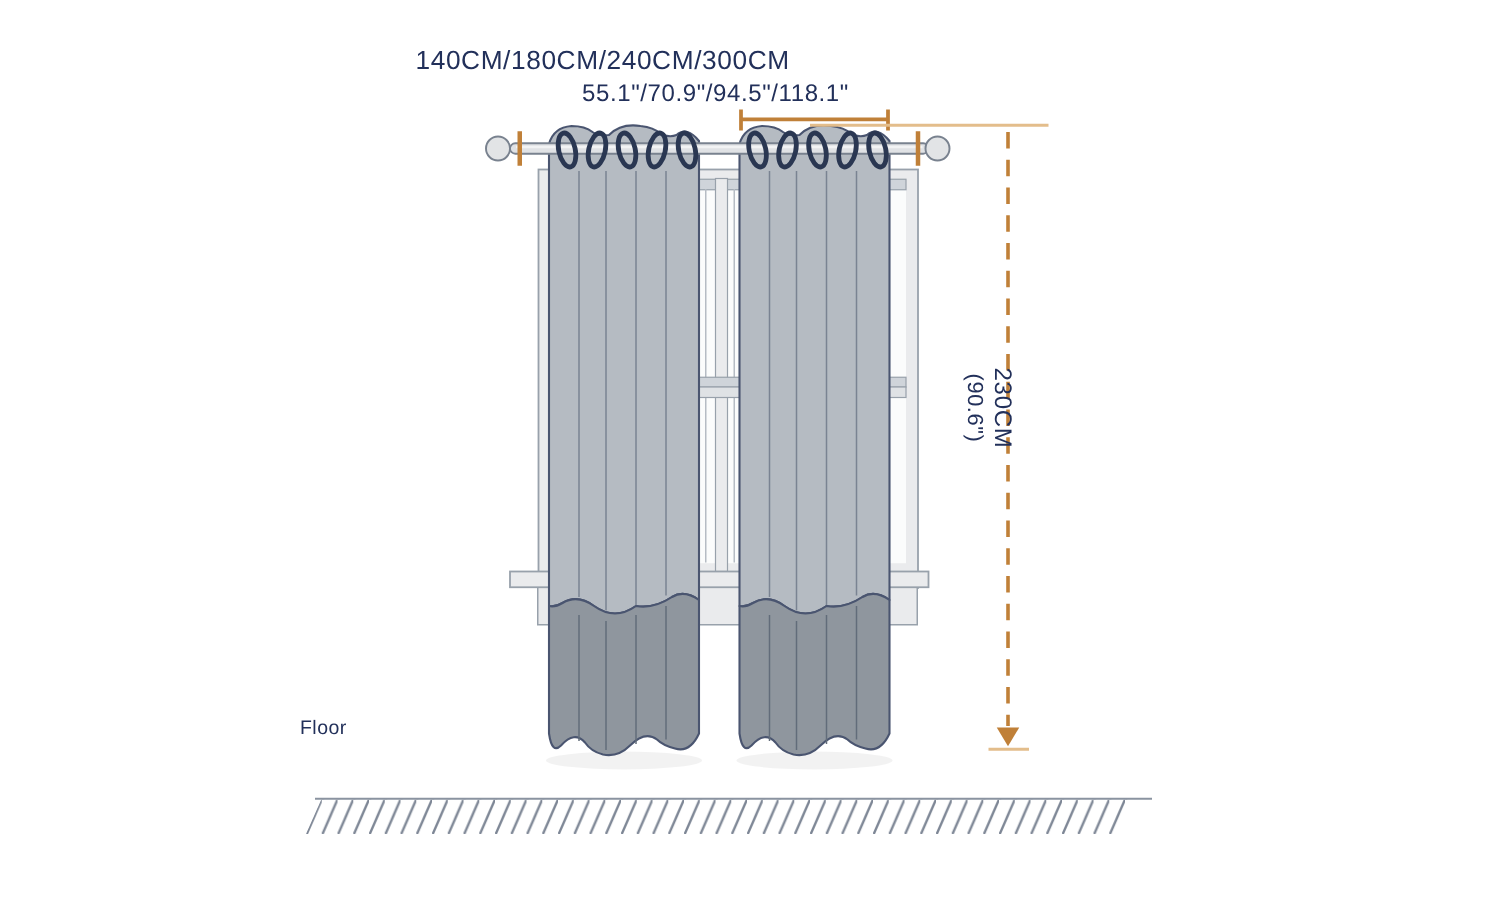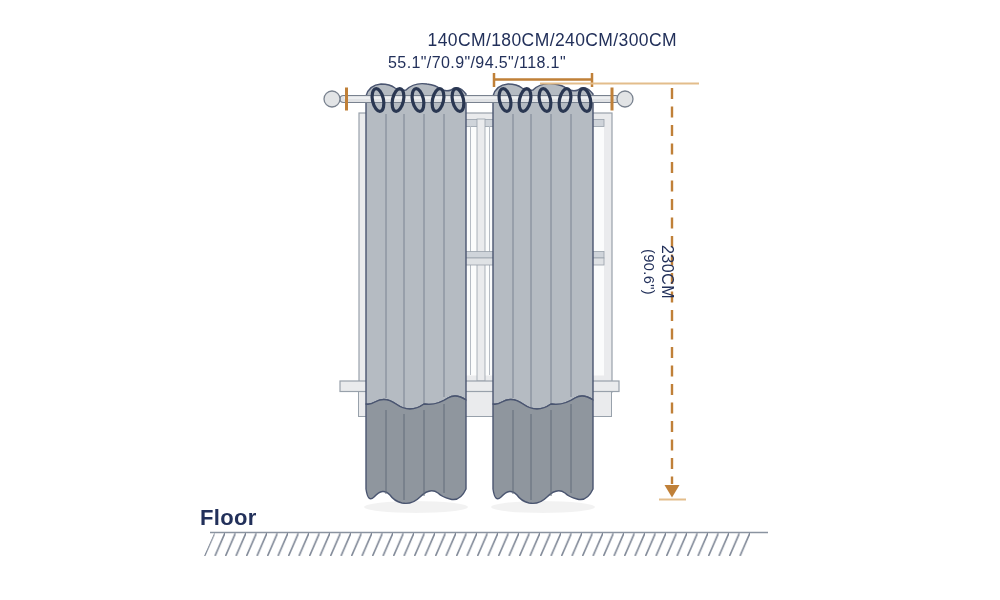--- a/index.html
+++ b/index.html
@@ -2,29 +2,29 @@
 <html style="--c-background: #ffffff; --c-text: #22305a; --c-accent: #c08038; --c-accent_light: #e3bd8b; --c-curtain_light: #b5bbc2; --c-curtain_dark: #8f969e; --c-curtain_outline: #4a5570; --c-frame_fill: #eaebed; --c-frame_line: #98a1ab; --c-rail_fill: #cfd4da; --c-rod_fill: #e0e2e5; --c-rod_line: #79828f; --c-grommet: #2a3752; --c-hatch: #7d8695;"><head>
 <meta charset="utf-8">
 <style>
   html,body{margin:0;padding:0;background:#fff;}
   #stage{
     position:relative;width:1000px;height:600px;background:var(--c-background,#fff);
     font-family:"Liberation Sans",sans-serif;overflow:hidden;
   }
   
   .lbl{position:absolute;color:var(--c-text,#22305a);}
-  .dim-top-cm{left:277px;top:30px;width:400px;text-align:right;font-size:17.5px;letter-spacing:.4px;}
+  .dim-top-cm{left:277px;top:30px;width:400px;text-align:left;font-size:17.5px;letter-spacing:.4px;}
   .dim-top-in{left:277px;top:54px;width:400px;text-align:center;font-size:16px;letter-spacing:.4px;}
   .height-label{
     left:597px;top:252px;width:120px;height:40px;text-align:center;
     transform:rotate(90deg);line-height:19px;
   }
   .height-label .cm{font-size:16px;letter-spacing:.5px;}
   .height-label .in{font-size:14.5px;letter-spacing:.4px;}
-  .floor-label{left:200px;top:505px;font-size:22px;letter-spacing:.3px;font-weight:bold;}
+  .floor-label{left:200px;top:477px;font-size:13px;letter-spacing:.3px;}
   
   .win-frame{fill:var(--c-frame_fill);stroke:var(--c-frame_line);stroke-width:1.2;}
   .win-pane{fill:#fbfcfc;stroke:none;}
   .win-bar{fill:var(--c-rail_fill);stroke:var(--c-frame_line);stroke-width:.8;}
   .win-bar2{fill:#dfe2e5;stroke:var(--c-frame_line);stroke-width:.8;}
   .win-post{fill:var(--c-frame_fill);stroke:var(--c-frame_line);stroke-width:.8;}
   .win-stile{stroke:#b6bcc4;stroke-width:1;}
   .sill{fill:var(--c-frame_fill);stroke:var(--c-frame_line);stroke-width:1.2;}
   .apron{fill:var(--c-frame_fill);stroke:var(--c-frame_line);stroke-width:1;}
   .curtain-upper{fill:var(--c-curtain_light);stroke:var(--c-curtain_outline);stroke-width:1.4;stroke-linejoin:round;}

